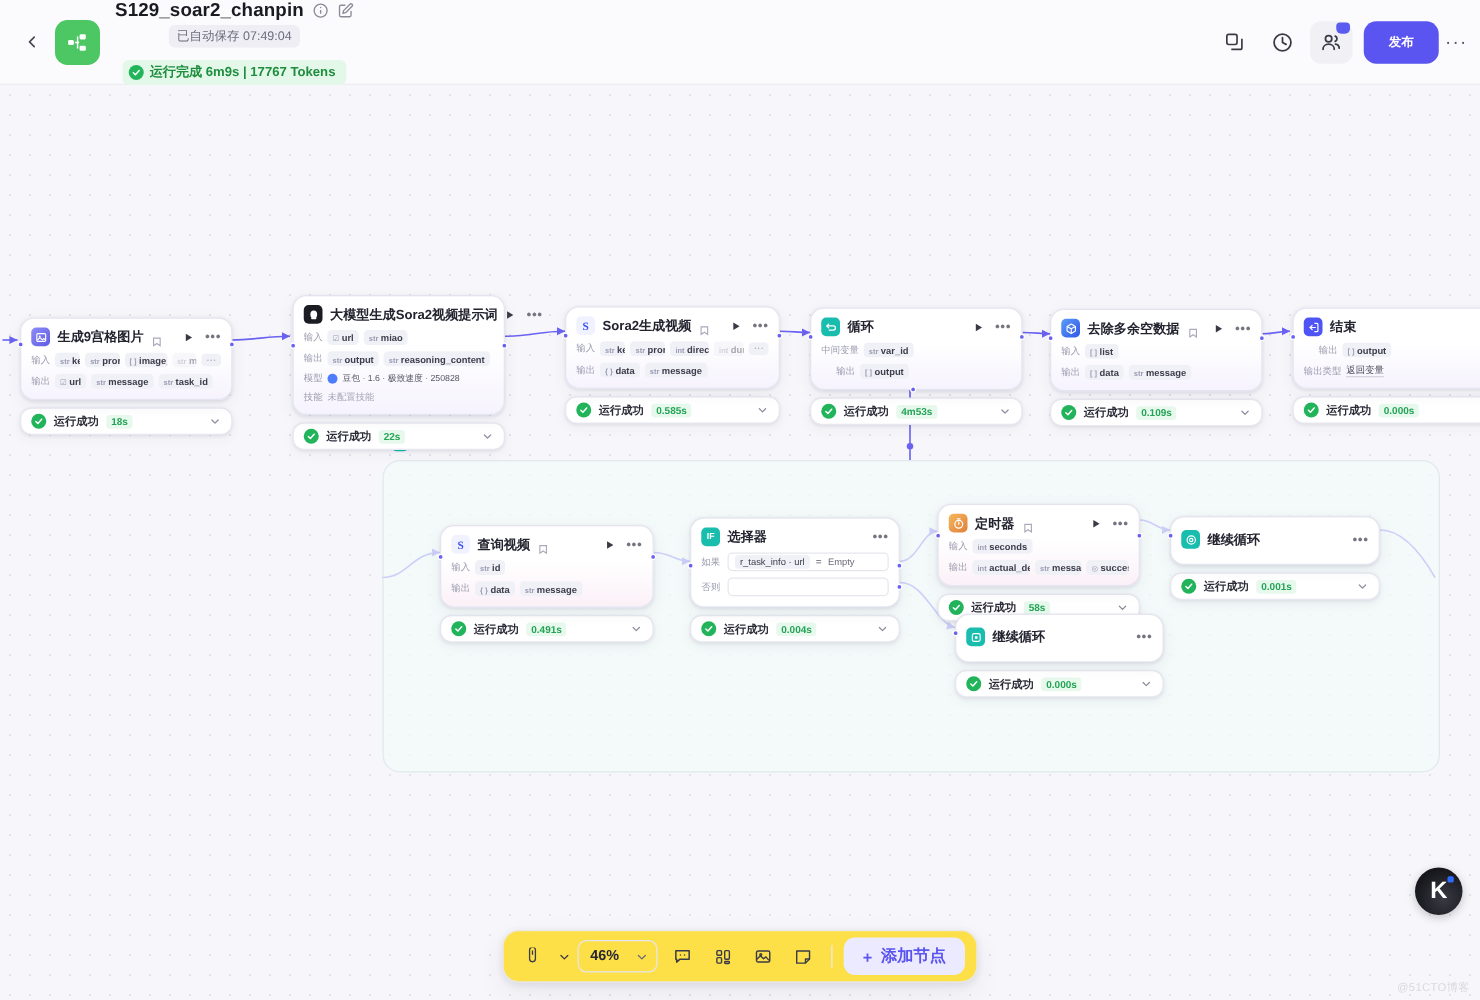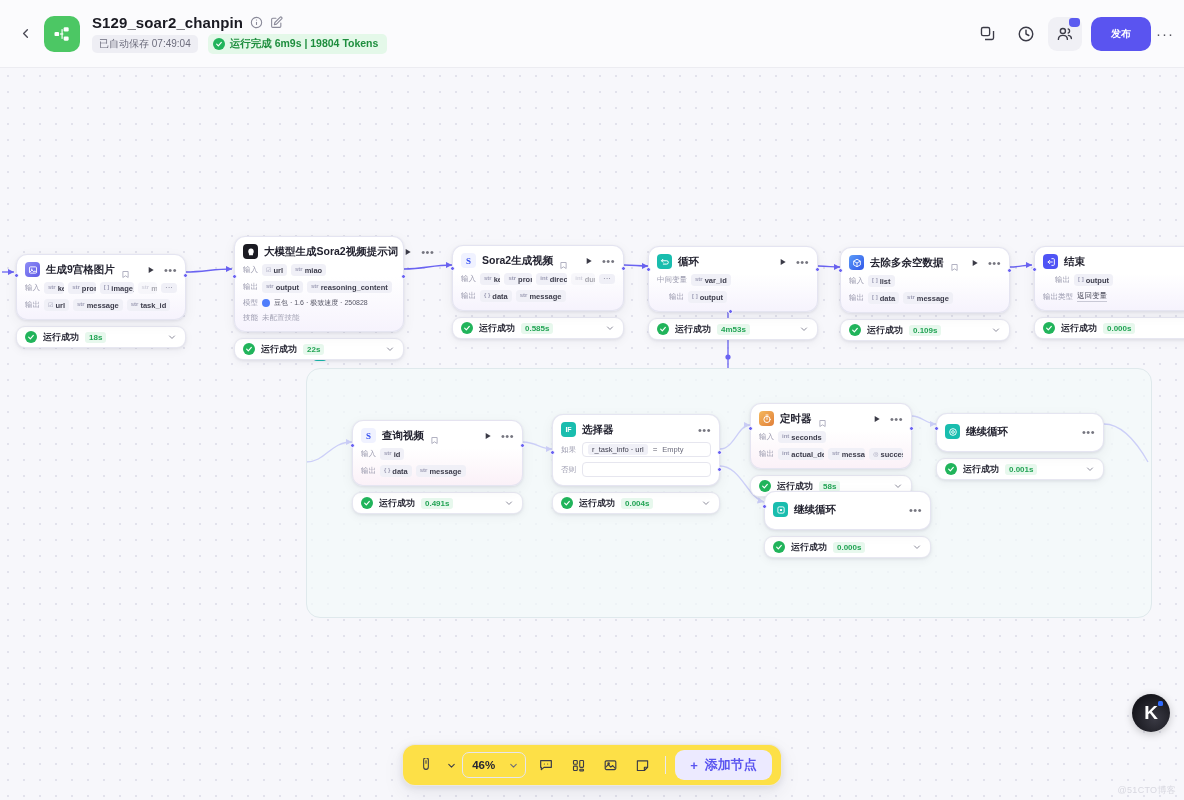--- a/index.html
+++ b/index.html
@@ -27,21 +27,21 @@
   .hdr-logo {
     width: 36px; height: 36px; margin-left: 6px; border-radius: 10px;
     background: #4cc764;
     display: flex; align-items: center; justify-content: center;
     flex: none;
   }
   .hdr-title-wrap { margin-left: 12px; display: flex; flex-direction: column; gap: 3px; }
   .hdr-title-row { display: flex; align-items: center; gap: 7px; }
   .hdr-title { font-size: 15px; font-weight: bold; color: #1a1a22; letter-spacing: .1px; }
   .hdr-ico-sm { width: 13px; height: 13px; color: #8a8a99; display: inline-flex; }
-  .hdr-meta-row { display: flex; align-items: center; gap: 10px; }
+  .hdr-meta-row { display: flex; align-items: center; gap: 10px; flex-direction: column; }
   .hdr-autosave {
     font-size: 10px; color: #6c6c7c; background: #eeeef4;
     padding: 2px 7px; border-radius: 5px; white-space: nowrap;
   }
   .hdr-runstatus {
     display: flex; align-items: center; gap: 5px;
     background: #e4f8e9; border-radius: 5px; padding: 3px 9px 3px 5px;
     font-size: 10.5px; color: #1e8e3e; font-weight: bold; white-space: nowrap;
   }
   .check-badge {
@@ -99,21 +99,21 @@
   }
   .node-title { font-size: 10.5px; font-weight: bold; color: #232330; white-space: nowrap; }
   .node-tag { width: 9px; height: 9px; color: #a9a9bb; flex: none; }
   .node-actions { margin-left: auto; display: flex; align-items: center; gap: 9px; }
   .play-ico { color: #3a3a46; display: flex; }
   .dots-ico { color: #75757f; font-size: 11px; letter-spacing: .5px; line-height: 6px; }
   .io-row { display: flex; align-items: center; gap: 4px; margin-top: 5px; flex-wrap: nowrap; overflow: hidden; }
   .io-label { font-size: 7.5px; color: #9a9aae; flex: none; white-space: nowrap; }
   .io-label.wide { min-width: 24px; }
   .chip {
-    display: inline-flex; align-items: flex-start; gap: 2px;
+    display: inline-flex; align-items: flex-end; gap: 2px;
     background: #f0f0f7; border-radius: 3.5px; padding: 1.5px 4px;
     font-size: 7.5px; color: #3d3d4c; white-space: nowrap; max-width: 78px; overflow: hidden;
   }
   .chip.faded { opacity: .45; }
   .chip .t { font-size: 6px; color: #9c9cb4; font-weight: bold; }
   .chip .n { font-weight: bold; }
   .chip-more {
     background: #f0f0f7; border-radius: 3.5px; padding: 0 4px;
     font-size: 8px; color: #8a8a9c; line-height: 10px;
   }
@@ -268,21 +268,21 @@
         </span>
       </div>
       <div class="hdr-meta-row">
         <span class="hdr-autosave">已自动保存 07:49:04</span>
         <span class="hdr-runstatus">
           <span class="check-badge">
             <svg viewBox="0 0 24 24" fill="none" stroke="#fff" stroke-width="3.5" stroke-linecap="round" stroke-linejoin="round">
                 <polyline points="5 12.5 10 17.5 19 7"></polyline>
               </svg>
           </span>
-          <span>运行完成 6m9s | 19804 Tokens</span>
+          <span>运行完成 6m9s | 17767 Tokens</span>
         </span>
       </div>
     </div>
 
     <div class="hdr-right">
       <div class="hdr-icbtn">
         <svg viewBox="0 0 24 24" width="17" height="17" fill="none" stroke="currentColor" stroke-width="1.9" stroke-linejoin="round">
             <rect x="3.5" y="3.5" width="11.5" height="11.5" rx="2.2"></rect>
             <path d="M8.5 20.5h10a2 2 0 0 0 2-2v-10"></path>
           </svg>

